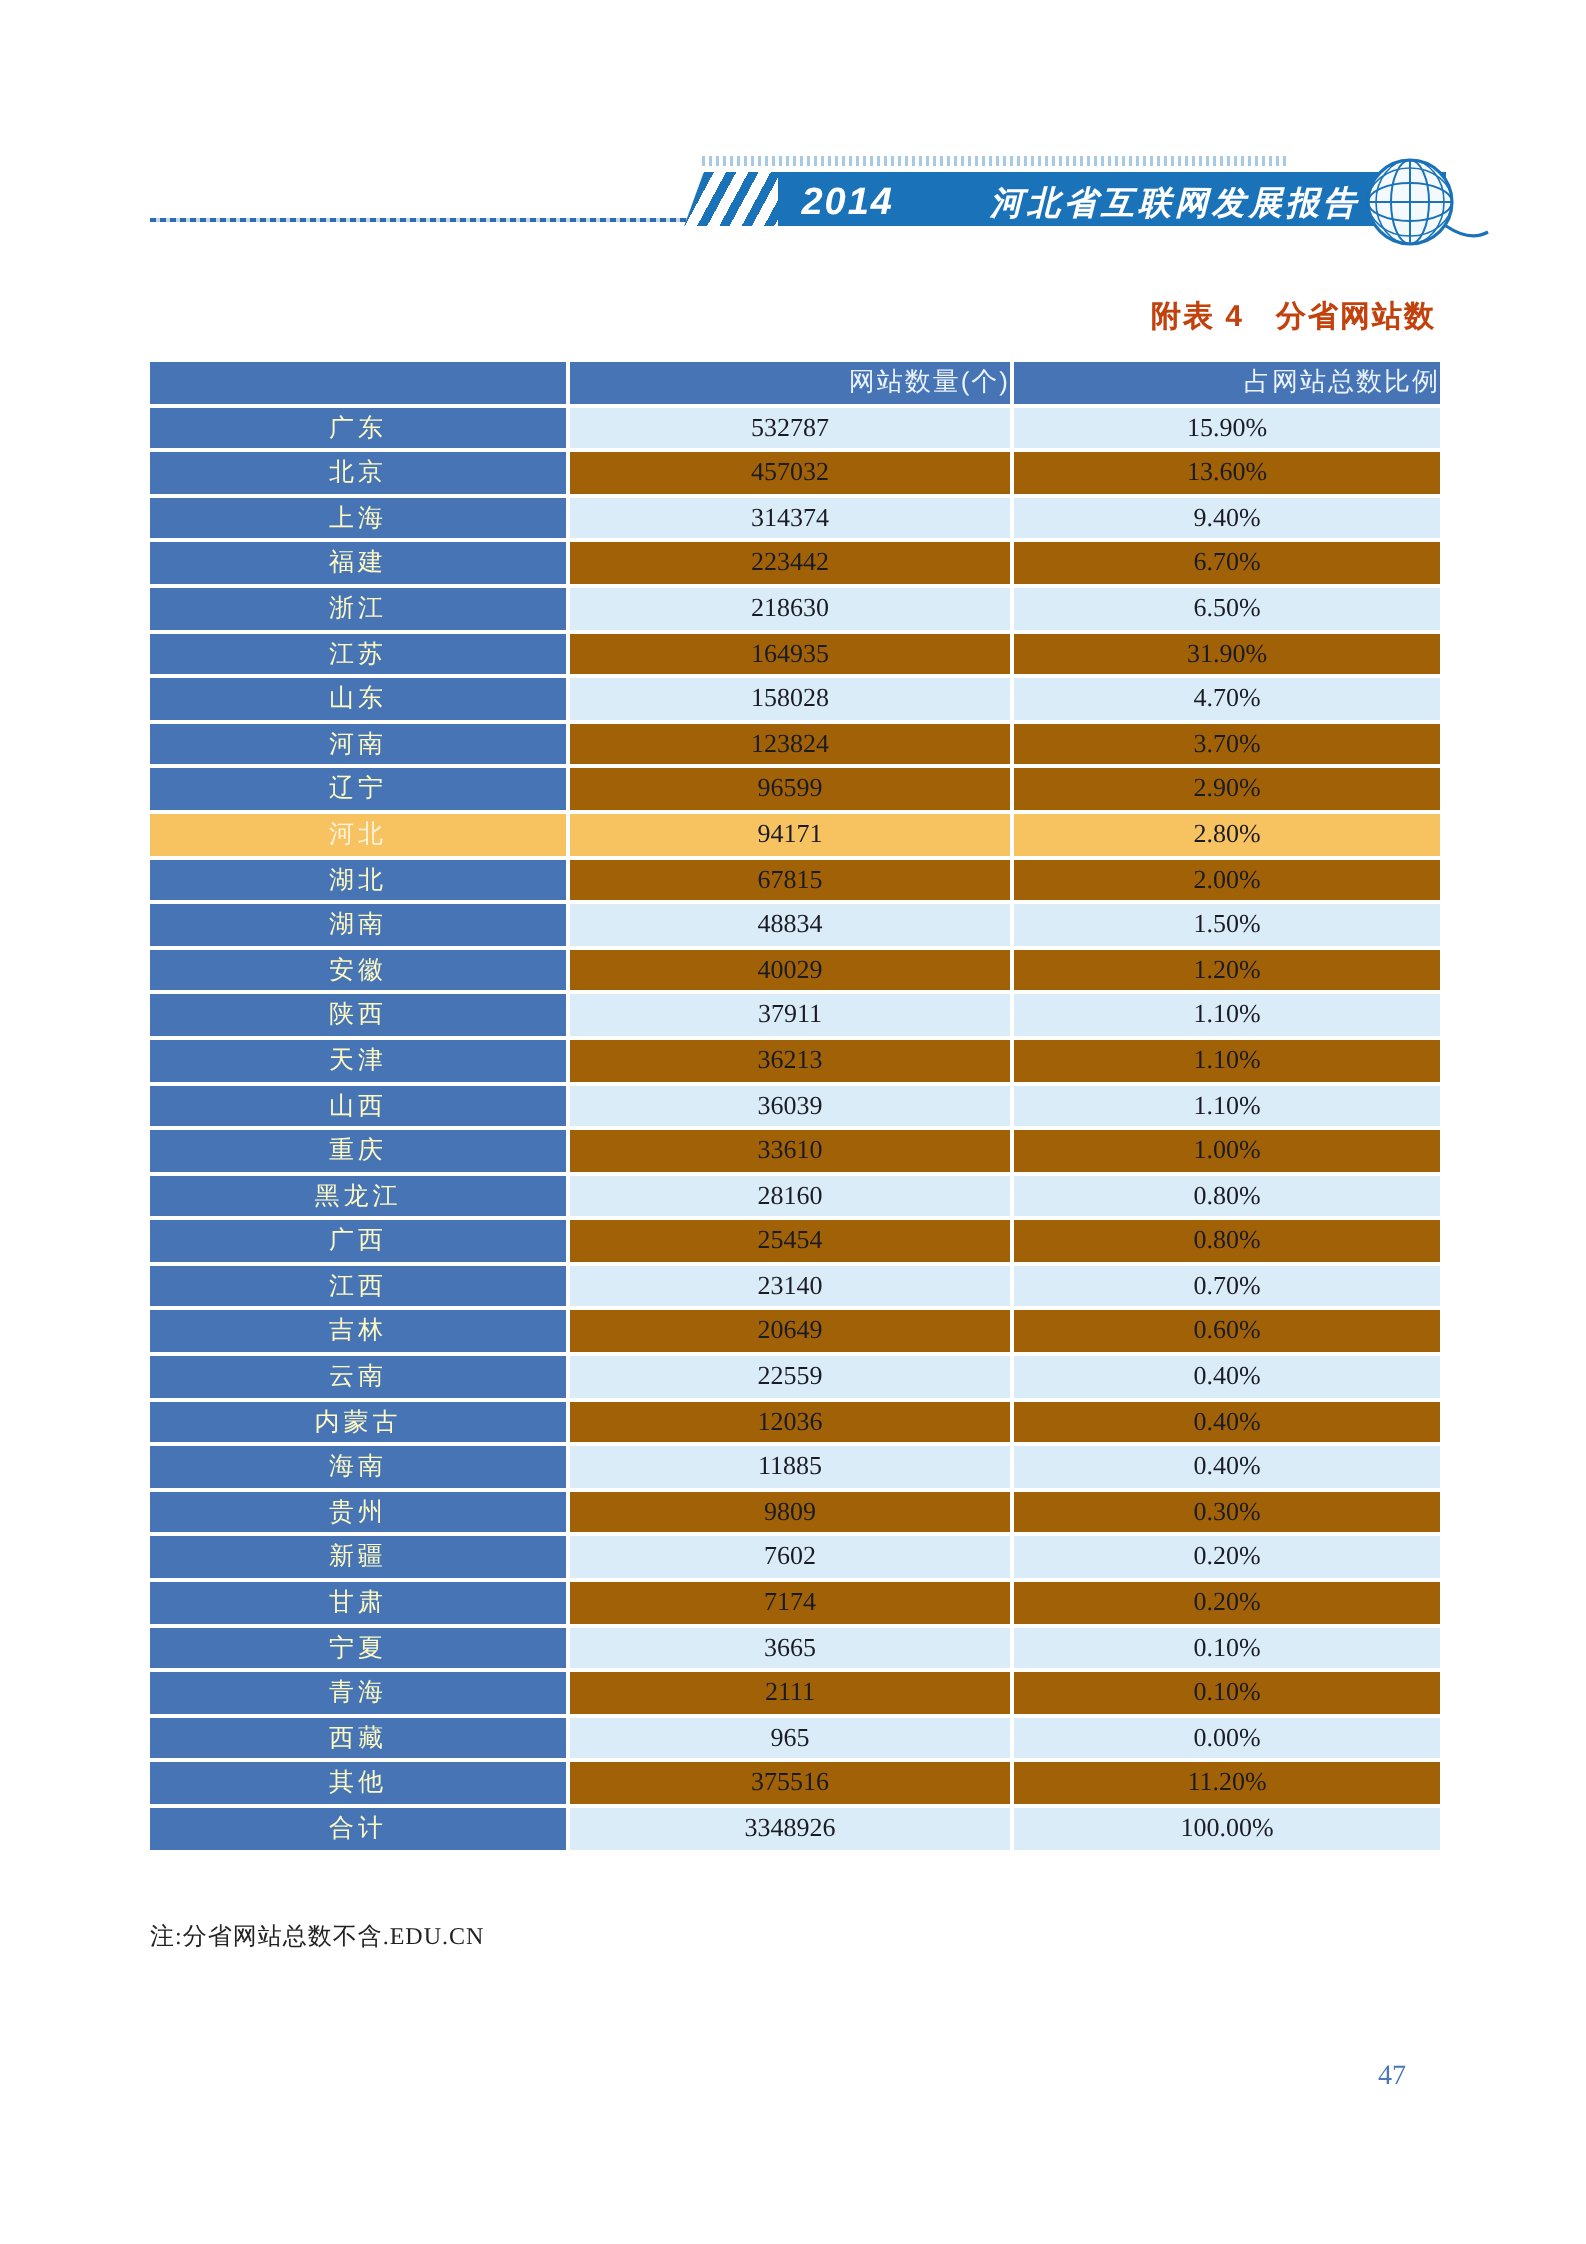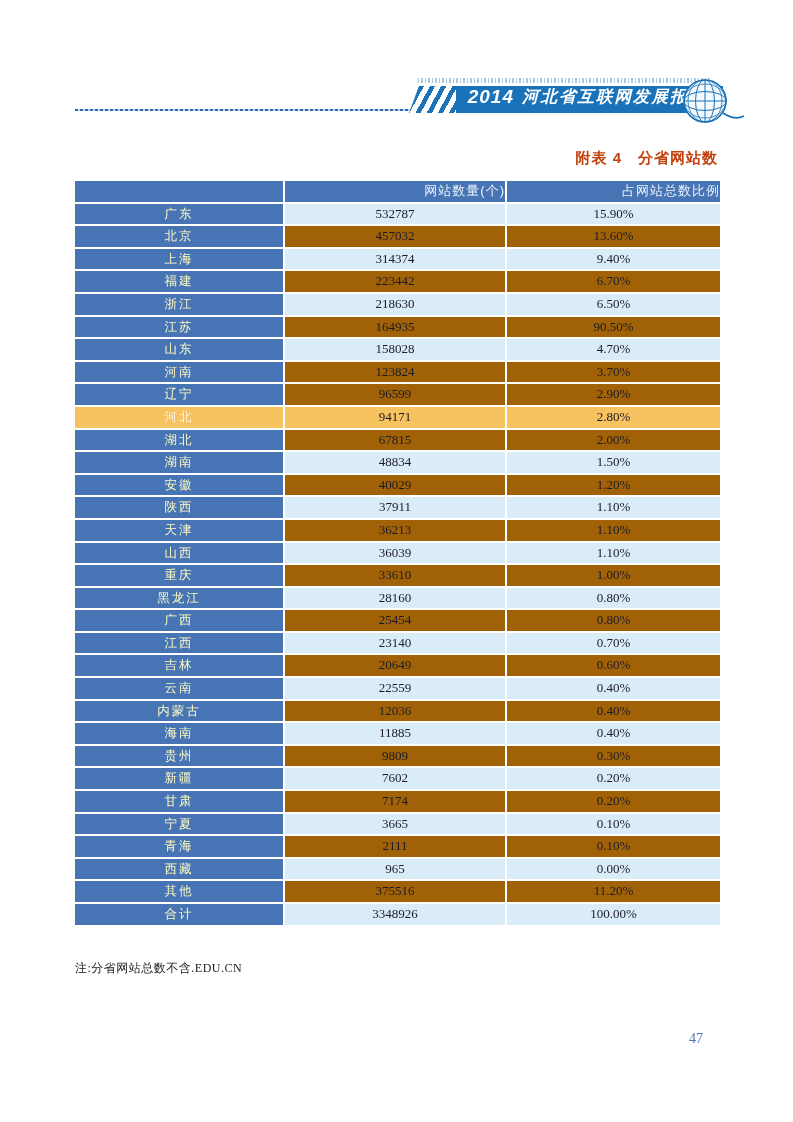--- a/index.html
+++ b/index.html
@@ -25,23 +25,24 @@
     background: repeating-linear-gradient(90deg, rgba(26,114,184,.38) 0 1.5px, transparent 1.5px 3.5px);
   }
   .banner-stripes {
     width: 50px;
     background: repeating-linear-gradient(100deg, #1a72b8 0 5px, #ffffff 5px 11px);
     transform: skewX(-20deg);
     margin-right: -8px;
   }
   .banner-band {
     background: #1a72b8;
-    display: flex; align-items: flex-start;
-    padding: 0 16px 0 12px;
+    display: flex; align-items: flex-end;
+    padding: 0 43px 0 12px;
     position: relative;
+    gap: 40px;
   }
   .banner-year {
     color: #fff; font-style: italic; font-weight: bold;
     font-size: 19px; letter-spacing: 1px; margin-right: 8px;
   }
   .banner-text {
     color: #fff; font-style: italic; font-weight: bold;
     font-size: 16.5px; letter-spacing: 2px; white-space: nowrap;
   }
   .globe-wrap {
@@ -163,21 +164,21 @@
         <td class="share">6.70%</td>
       </tr>
       <tr class="light">
         <td class="province">浙江</td>
         <td class="count">218630</td>
         <td class="share">6.50%</td>
       </tr>
       <tr class="mid">
         <td class="province">江苏</td>
         <td class="count">164935</td>
-        <td class="share">90.50%</td>
+        <td class="share">31.90%</td>
       </tr>
       <tr class="light">
         <td class="province">山东</td>
         <td class="count">158028</td>
         <td class="share">4.70%</td>
       </tr>
       <tr class="mid">
         <td class="province">河南</td>
         <td class="count">123824</td>
         <td class="share">3.70%</td>

